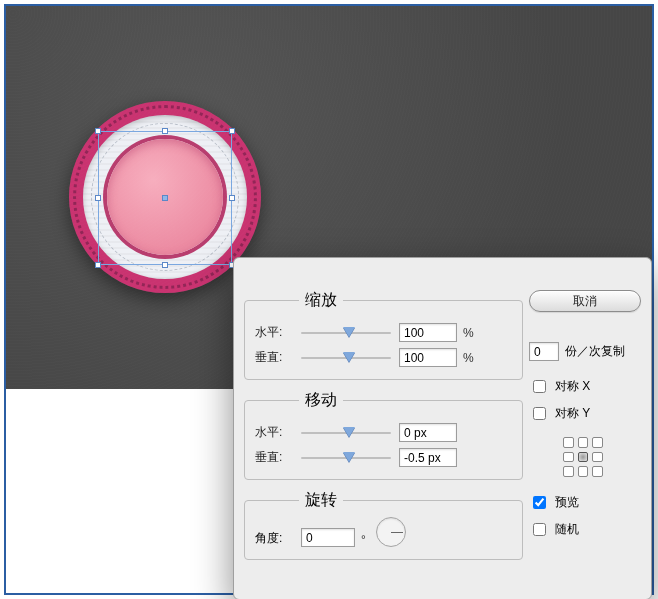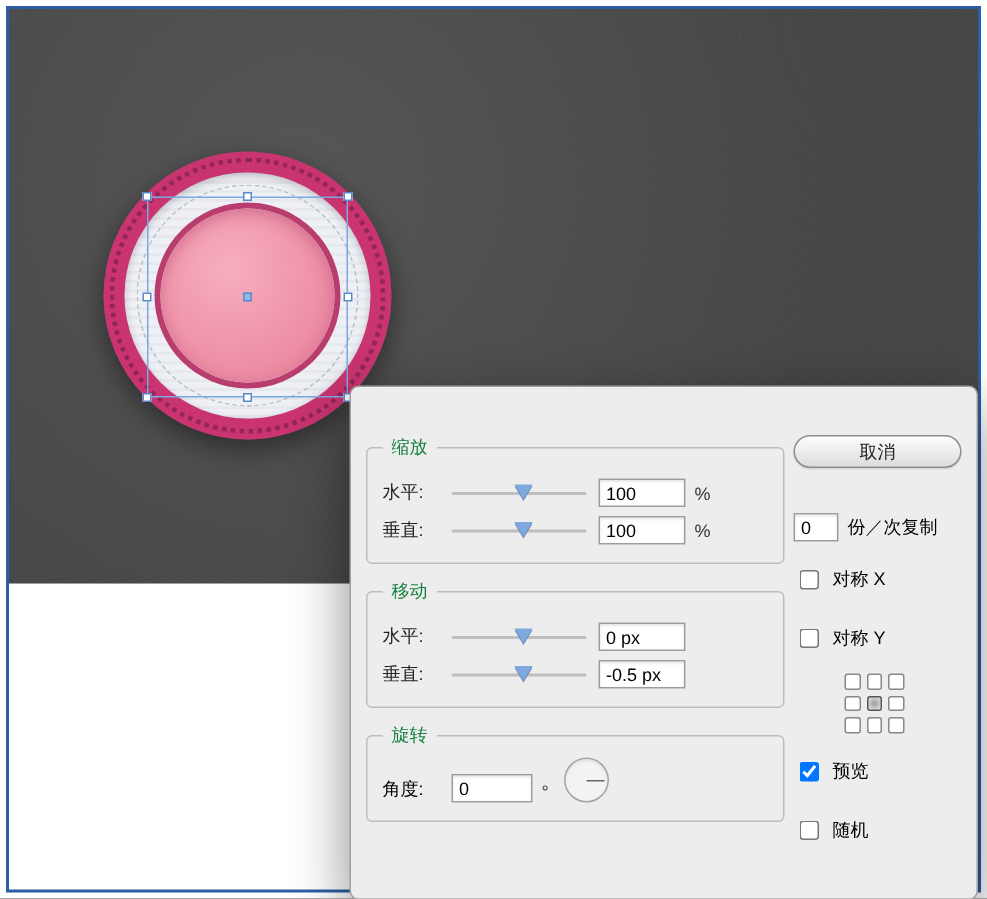--- a/index.html
+++ b/index.html
@@ -115,22 +115,23 @@
     left:10px; right:128px; top:32px; bottom:10px;
   }
   fieldset{
     border:1px solid #bdbdbd;
     border-radius:4px;
     margin:0 0 10px 0;
     padding:6px 10px 12px 10px;
   }
   legend{
     padding:0 6px;
-    color:#15803d;
-    font-size:12px;
+    color:#000000;
+    font-size:16px;
+    margin-left:44px;
   }
   .row{
     display:flex;
     align-items:center;
     margin-top:6px;
     position:relative;
   }
   .row label{
     width:46px;
     color:#222;
@@ -201,21 +202,21 @@
   }
   .copies{
     margin-top:30px;
     display:flex; align-items:center;
     gap:6px;
     font-size:12px;
   }
   .copies .num{width:30px}
   .checks{
     margin-top:16px;
-    display:flex; flex-direction:column; gap:20px;
+    display:flex; flex-direction:column; gap:8px;
     font-size:12px;
   }
   .checks label{display:flex;align-items:center;gap:6px;}
   .refgrid{
     margin:14px 0 8px 34px;
     width:40px; height:40px;
     display:grid;
     grid-template-columns:repeat(3,1fr);
     grid-template-rows:repeat(3,1fr);
     gap:4px;

